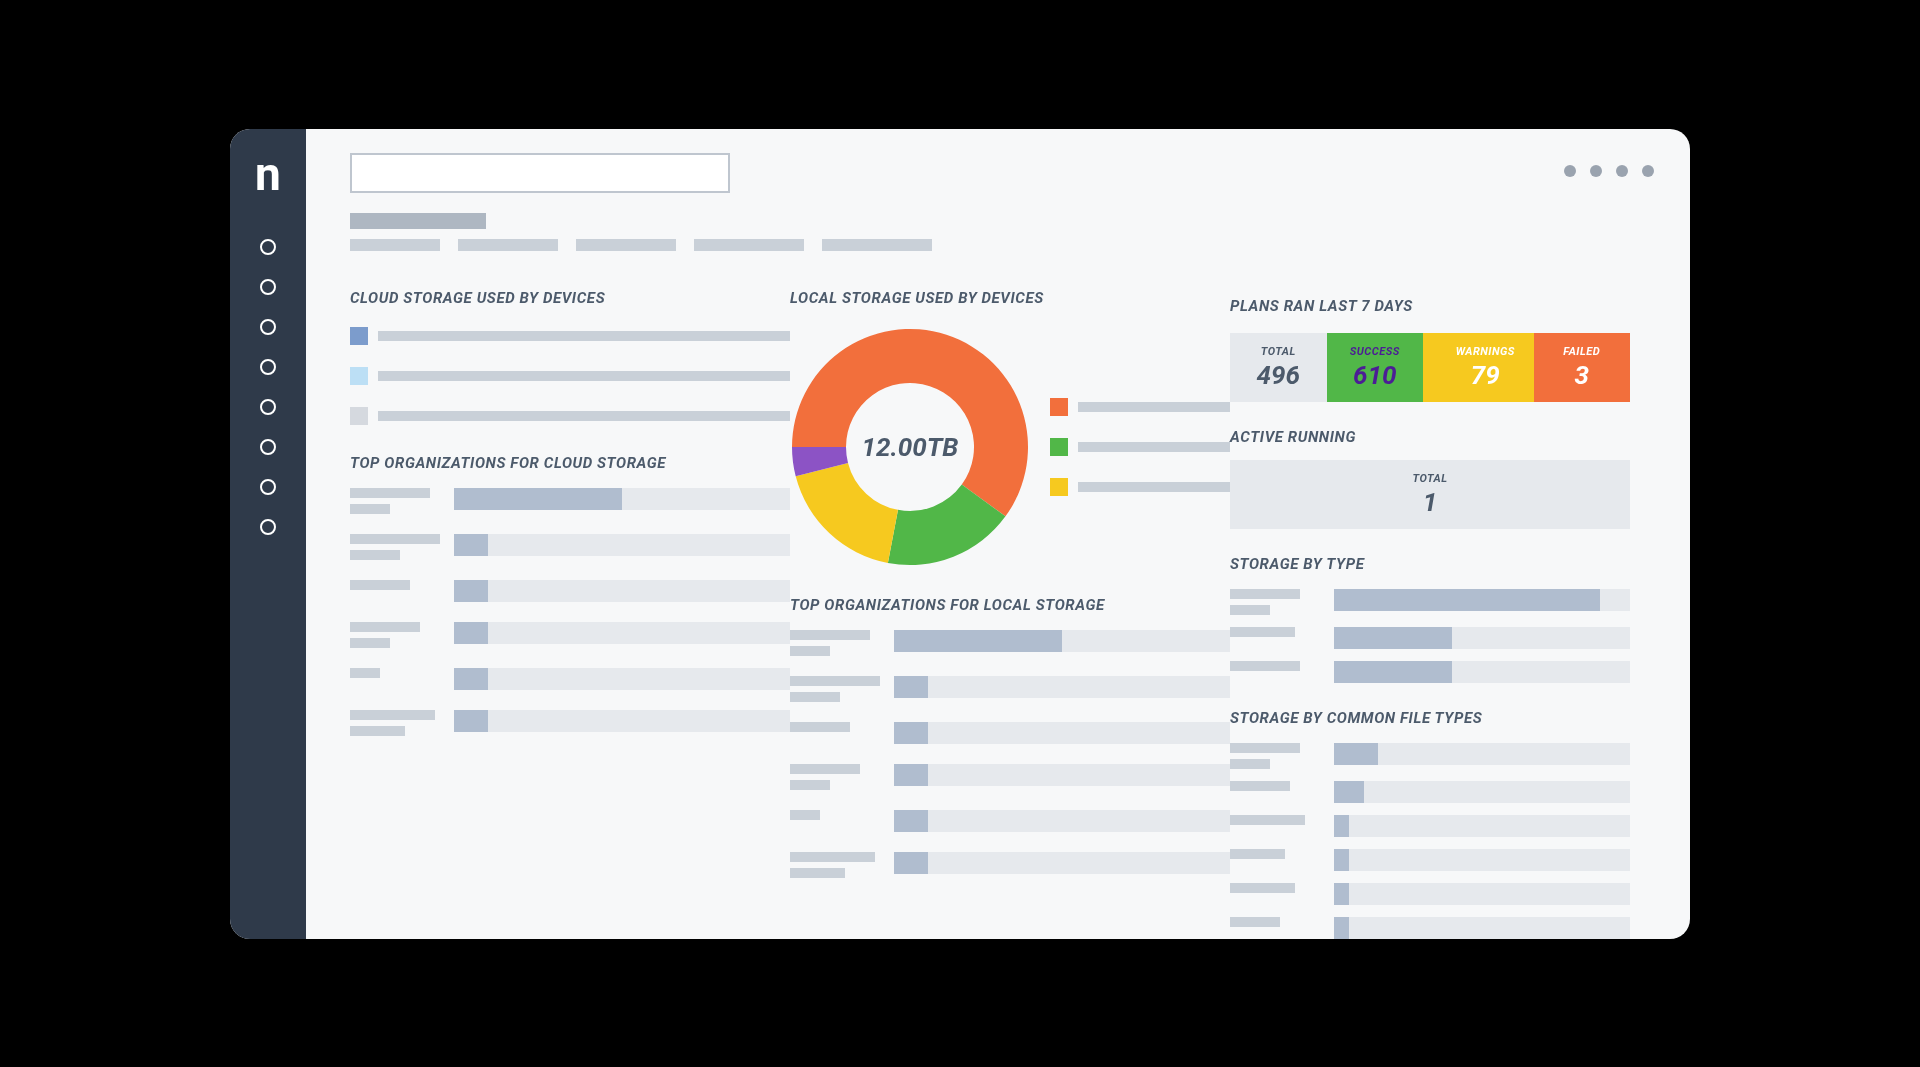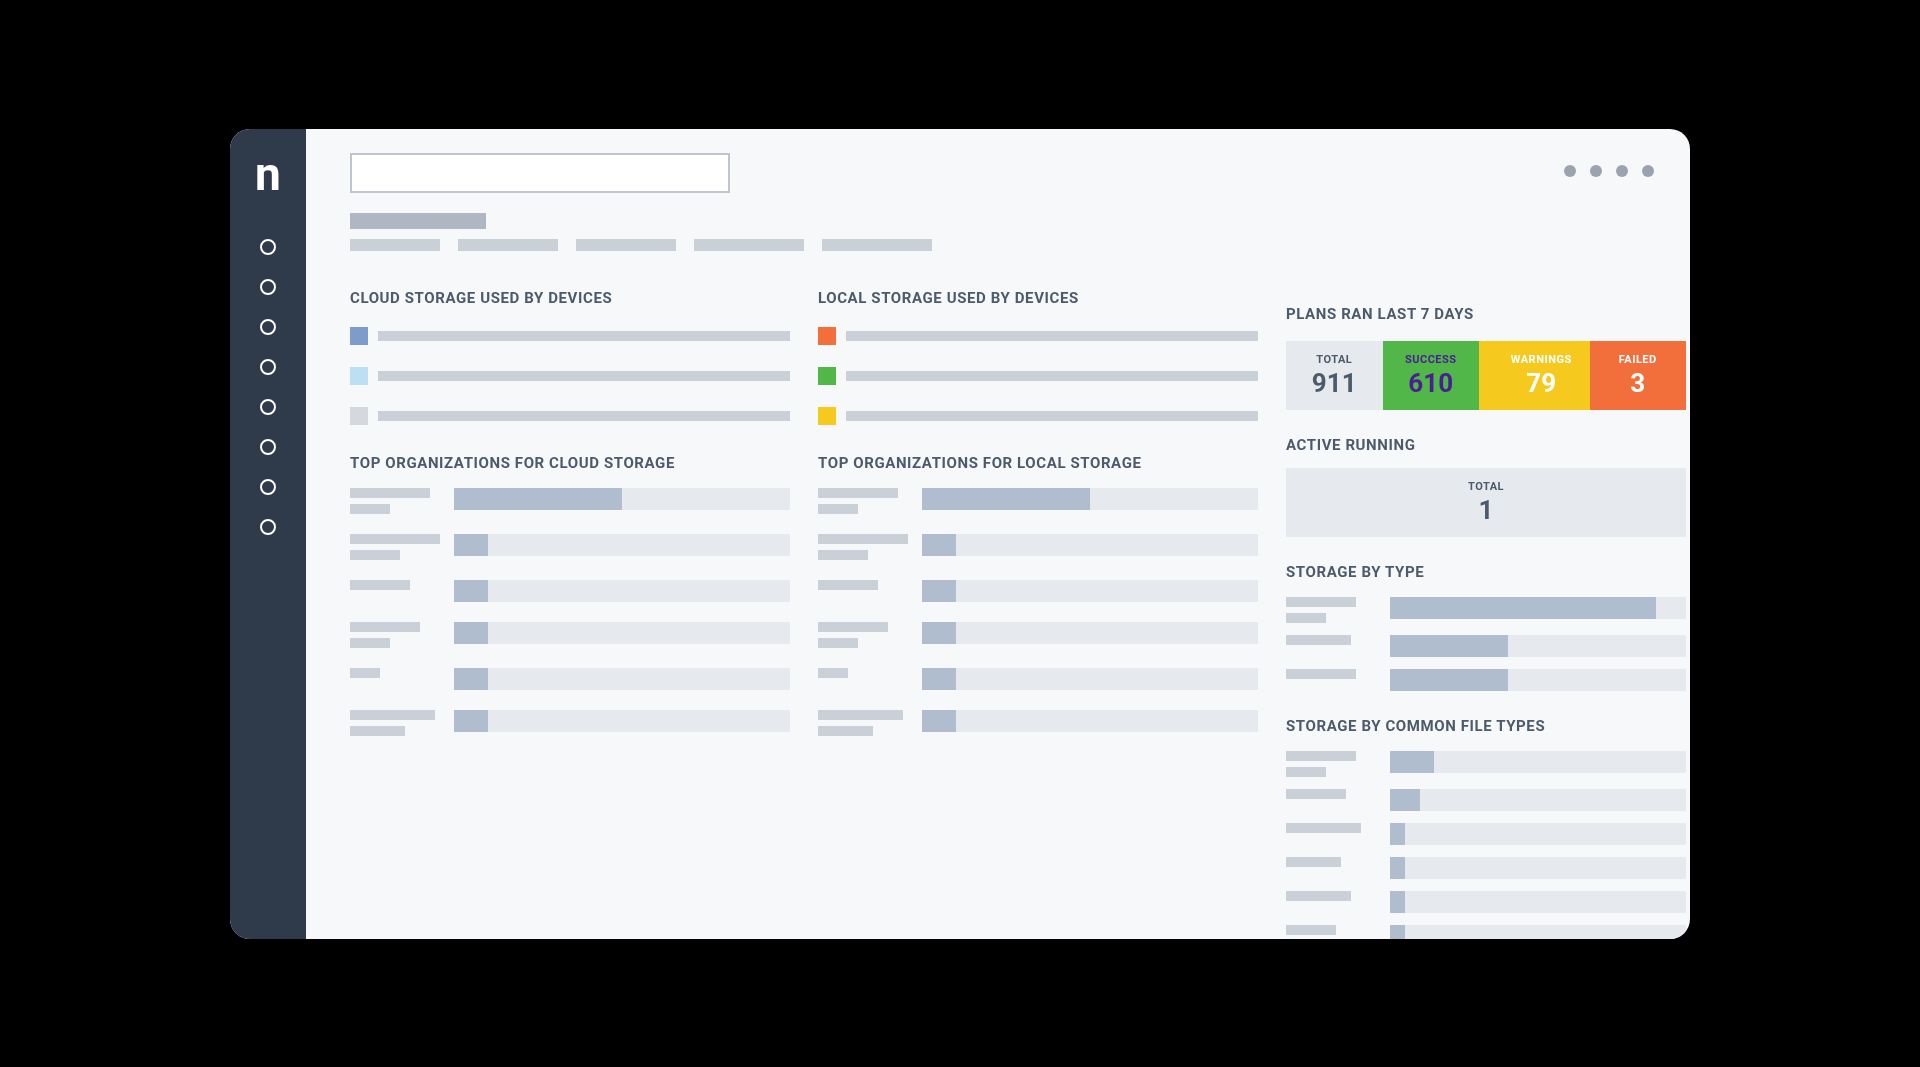--- a/index.html
+++ b/index.html
@@ -63,22 +63,22 @@
   .section-title {
     font-size: 15px;
     font-weight:700;
     letter-spacing: 0.6px;
     color:#4c5a6b;
     text-transform:uppercase;
   }
   .dashboard {
     display:grid;
     grid-template-columns: 440px 440px 400px;
-    gap: 28px;
     margin-top: 38px;
+    font-style: italic;
   }
   .donut-wrap { display:flex; align-items:center; gap:20px; margin-top:20px; }
   .donut { position:relative; width:240px; height:240px; }
   .donut svg { transform: rotate(-90deg); }
   .donut-label {
     position:absolute; inset:0; display:flex; align-items:center; justify-content:center;
     font-size:26px; font-weight:700; color:#4c5a6b;
   }
   .legend { display:flex; flex-direction:column; gap:22px; flex:1; }
   .legend-row { display:flex; align-items:center; gap:10px; }
@@ -87,21 +87,21 @@
   
   .stat-strip { display:flex; margin-top:18px; }
   .stat-cell { flex:1; text-align:center; padding:12px 6px; }
   .stat-label { font-size:11px; font-weight:700; letter-spacing:0.5px;text-align:center; }
   .stat-value { font-size:26px; font-weight:700; margin-top:2px; }
   .cell-gray { background:#e6e9ed; color:#4c5a6b; }
   .cell-green { background:#51b748; color:#4c1d95; }
   .cell-yellow { background:#f6c91f; color:#fff;padding-left:20px; }
   .cell-orange { background:#f26f3c; color:#fff; }
   .right-col .section-title { margin-top:26px; }
-  .right-col .section-title:first-child { margin-top:16px; }
+  .right-col .section-title:first-child { margin-top:8px; }
   .active-strip { display:flex; margin-top:14px; gap:0; }
   .active-cell { flex:1; background:#e6e9ed; color:#4c5a6b; text-align:center; padding:12px; }
   
   .bar-list { display:flex; flex-direction:column; gap:12px; margin-top:16px; }
   .bar-row { display:flex; align-items:flex-start; gap:14px; }
   .bar-label { width:90px; display:flex; flex-direction:column; gap:6px; }
   .sk { background:#c9d0d8; height:10px; }
   .bar-track { flex:1; height:22px; background:#e6e9ed; }
   .bar-fill { height:100%; background:#b0bdcf; }
   .col-list .section-title { margin-top:29px; }
@@ -218,20 +218,29 @@
                   <div class="bar-fill" style="width: 10%;"></div>
                 </div>
               </div>
             </div>
         </div>
       </div>
 
       <div>
         <div class="section-title">LOCAL STORAGE USED BY DEVICES</div>
         <div class="donut-wrap">
+          <div class="donut">
+            <svg id="donut-local" width="240" height="240" viewBox="0 0 240 240">
+                <path d="M120.00000000000001,2 A118,118 0 1 1 50.64134022948818,215.46400533624382 L82.38174385328173,171.77708763999664 A64,64 0 1 0 120,56 Z" fill="#f26f3c"></path>
+                <path d="M50.64134022948818,215.46400533624382 A118,118 0 0 1 4.090104414014732,97.88900487888453 L57.13361595336392,108.00759586651364 A64,64 0 0 0 82.38174385328173,171.77708763999664 Z" fill="#51b748"></path>
+                <path d="M4.090104414014732,97.88900487888453 A118,118 0 0 1 90.65459331454707,5.70718698682154 L104.08384722144926,58.01067768776762 A64,64 0 0 0 57.13361595336392,108.00759586651364 Z" fill="#f6c91f"></path>
+                <path d="M90.65459331454707,5.70718698682154 A118,118 0 0 1 119.99999999999997,2 L119.99999999999999,56 A64,64 0 0 0 104.08384722144926,58.01067768776762 Z" fill="#8c53c5"></path>
+              </svg>
+            <div class="donut-label">12.00TB</div>
+          </div>
           <div class="legend">
             <div class="legend-row">
                 <div class="swatch" style="background:#f26f3c"></div>
                 <div class="legend-bar"></div>
               </div>
             <div class="legend-row">
                 <div class="swatch" style="background:#51b748"></div>
                 <div class="legend-bar"></div>
               </div>
             <div class="legend-row">
@@ -298,21 +307,21 @@
               </div>
             </div>
         </div>
       </div>
 
       <div class="right-col">
         <div class="section-title">PLANS RAN LAST 7 DAYS</div>
         <div class="stat-strip">
           <div class="stat-cell cell-gray">
             <div class="stat-label">TOTAL</div>
-            <div class="stat-value">911</div>
+            <div class="stat-value">496</div>
           </div>
           <div class="stat-cell cell-green">
             <div class="stat-label">SUCCESS</div>
             <div class="stat-value">610</div>
           </div>
           <div class="stat-cell cell-yellow">
             <div class="stat-label">WARNINGS</div>
             <div class="stat-value">79</div>
           </div>
           <div class="stat-cell cell-orange">

